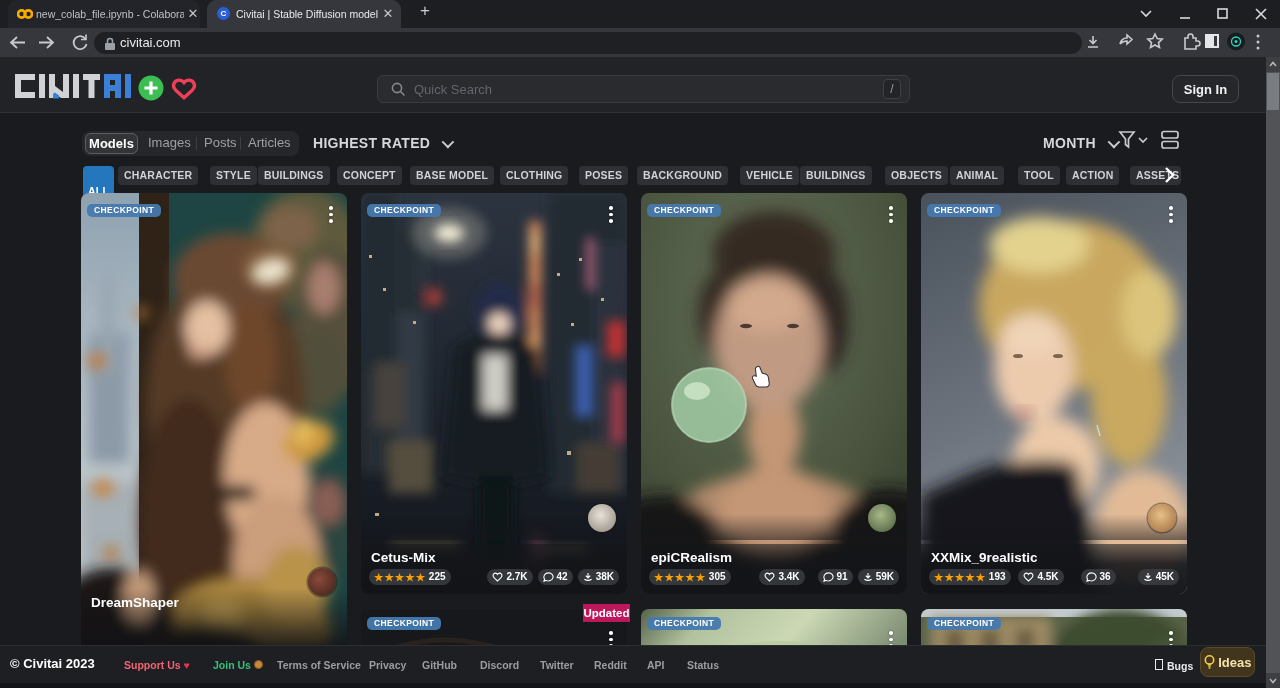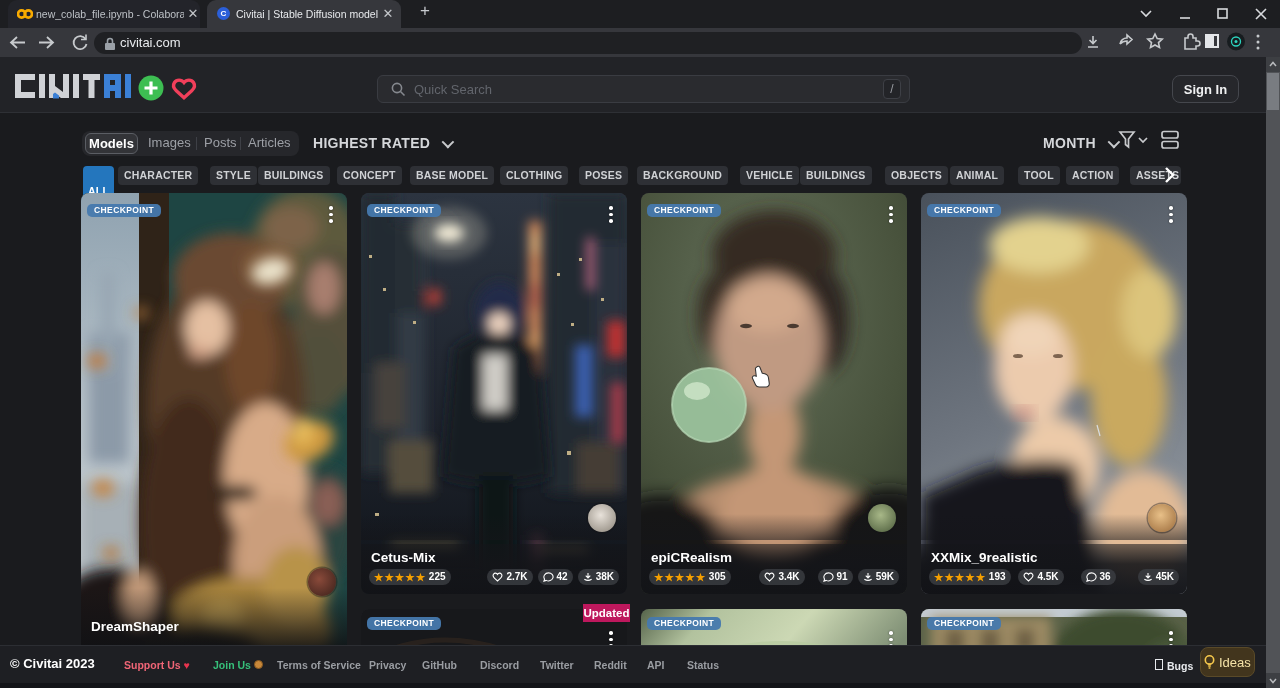--- a/index.html
+++ b/index.html
@@ -277,21 +277,21 @@
         </linearGradient>
         <rect x="0" y="395" width="266" height="65" fill="url(#fade1)"></rect>
       </svg>
       <div class="cbadge">CHECKPOINT</div>
       <div class="dots">
           <i></i>
           <i></i>
           <i></i>
         </div>
       <div class="avatar" style="top:375px; background:radial-gradient(circle at 40% 40%, #8a4a3a, #3a201a)"></div>
-      <div class="ctitle" style="position:absolute; left:0; top:426px">DreamShaper</div>
+      <div class="ctitle" style="position:absolute; left:0; top:402px">DreamShaper</div>
     </div>
 
     <div class="card" style="left:361px; top:136px; height:401px">
       <svg width="266" height="401" viewBox="0 0 266 401">
         <defs>
           <filter id="b2" x="-40%" y="-40%" width="180%" height="180%">
               <feGaussianBlur stdDeviation="6"></feGaussianBlur>
             </filter>
           <linearGradient id="sky2" x1="0" y1="0" x2="0" y2="1">
             <stop offset="0" stop-color="#2c3440"></stop>
@@ -553,21 +553,21 @@
     <div class="flink" style="left:277px">Terms of Service</div>
     <div class="flink" style="left:369px">Privacy</div>
     <div class="flink" style="left:422px">GitHub</div>
     <div class="flink" style="left:480px">Discord</div>
     <div class="flink" style="left:540px">Twitter</div>
     <div class="flink" style="left:594px">Reddit</div>
     <div class="flink" style="left:647px">API</div>
     <div class="flink" style="left:687px">Status</div>
     <div class="flink" style="left:1155px; color:#e8eaed"><span style="display:inline-block;width:8px;height:11px;border:1px solid #e8eaed;margin-right:4px"></span>Bugs</div>
     <div style="position:absolute; left:1200px; top:1px; width:55px; height:30px; background:#42351d;
-      border:1px solid #5a4a28; border-radius:8px; color:#f5e3a8; font-size:13px; font-weight:normal;
+      border:1px solid #5a4a28; border-radius:8px; color:#f5e3a8; font-size:13px; font-weight:bold;
       text-align:center; line-height:29px">
       <svg width="11" height="15" viewBox="0 0 11 15" style="vertical-align:-3px">
           <circle cx="5.5" cy="5" r="4.2" fill="none" stroke="#f5c84c" stroke-width="1.6"></circle>
           <path d="M3.8,9 h3.4 M4.2,11 h2.6 M4.6,13 h1.8" stroke="#f5c84c" stroke-width="1.3"></path>
         </svg> Ideas</div>
   </div>
 </div>
 <div id="sbar">
   <div class="btn" style="top:0">
     <svg width="14" height="15">

